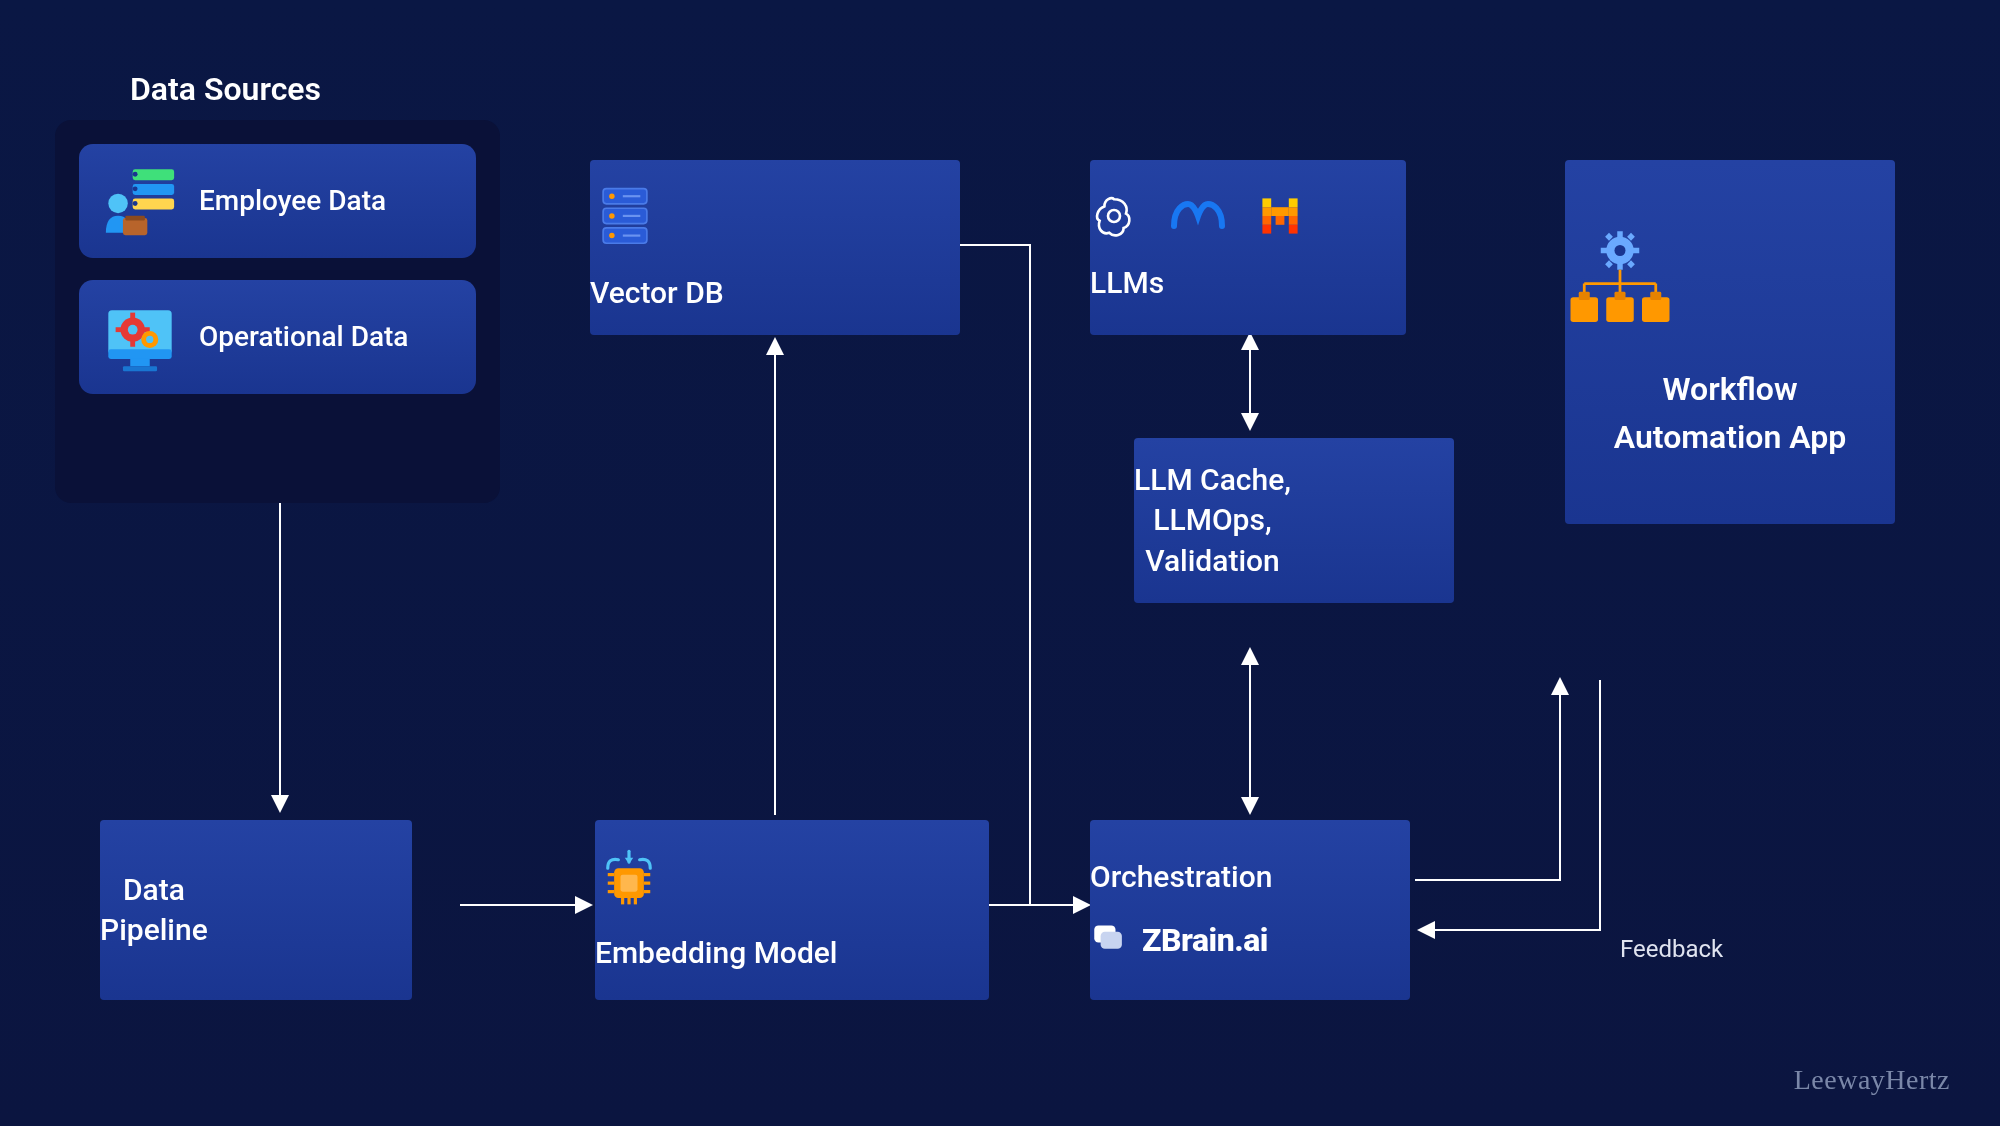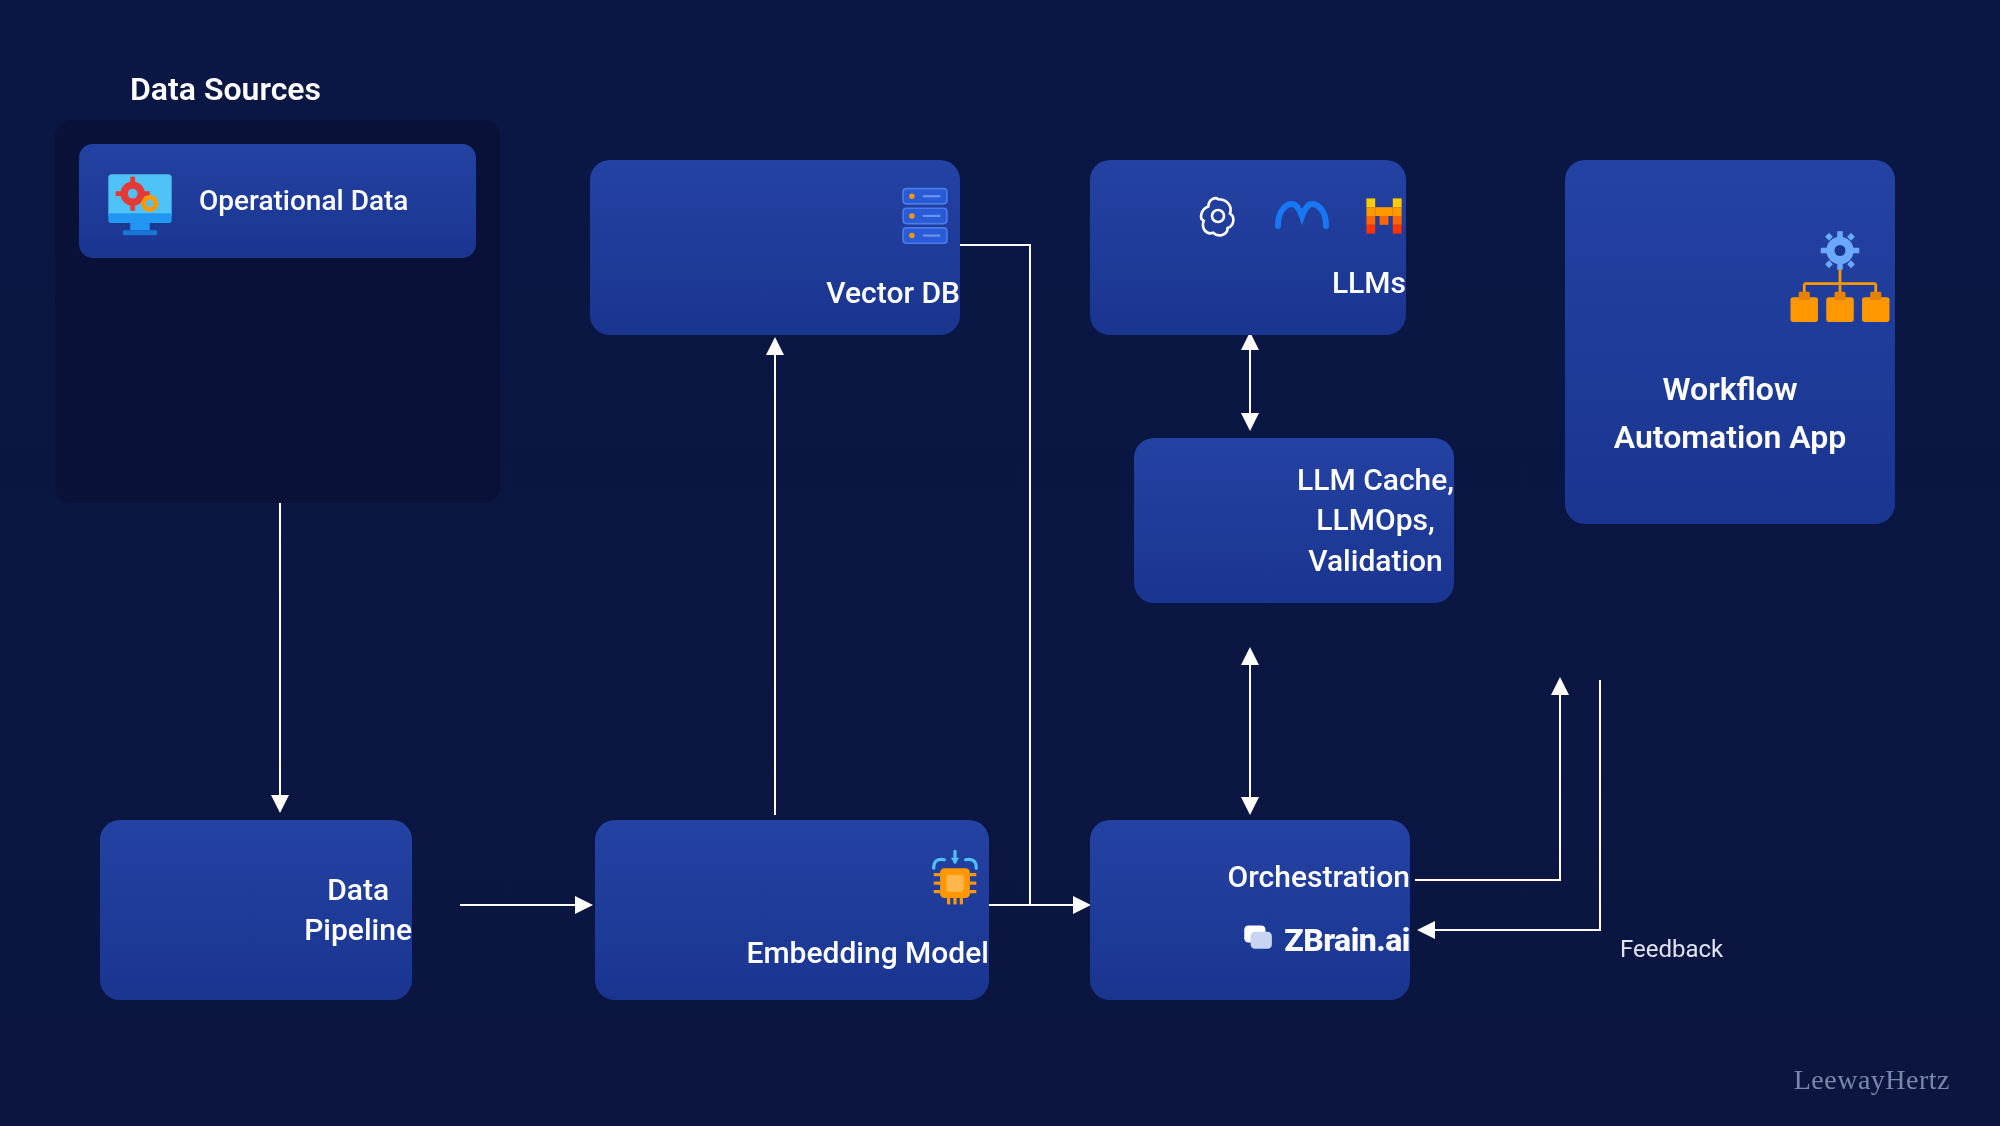--- a/index.html
+++ b/index.html
@@ -9,24 +9,24 @@
     background: linear-gradient(to bottom, #0a1744 0%, #0b1540 100%);
     font-family: -apple-system, BlinkMacSystemFont, "Segoe UI", Roboto, sans-serif;
     color: #ffffff;
     position: relative;
     overflow: hidden;
   }
   .box {
     position: absolute;
     background: #1e3a8a;
     background: linear-gradient(to bottom, #2442a3 0%, #1a3590 100%);
-    border-radius: 20px;
+    border-radius: 4px;
     display: flex;
     flex-direction: column;
-    align-items: flex-end;
+    align-items: flex-start;
     justify-content: center;
     text-align: center;
     color: #fff;
     font-size: 30px;
     line-height: 1.35;
     font-weight: 500;
   }
   .data-sources-container {
     position: absolute;
     left: 55px;
@@ -116,20 +116,37 @@
   <line x1="1250" y1="650" x2="1250" y2="812" stroke="#ffffff" stroke-width="2" marker-start="url(#arrow)" marker-end="url(#arrow)"></line>
 
   <polyline points="1415,880 1560,880 1560,680" fill="none" stroke="#ffffff" stroke-width="2" marker-end="url(#arrow)"></polyline>
 
   <polyline points="1600,680 1600,930 1420,930" fill="none" stroke="#ffffff" stroke-width="2" marker-end="url(#arrow)"></polyline>
 </svg>
 
 <div class="data-sources-title">Data Sources</div>
 
 <div class="data-sources-container">
+  <div class="source-card">
+    <div class="icon-box">
+      <svg viewBox="0 0 64 64" width="78" height="78">
+        <rect x="26" y="6" width="34" height="9" rx="2" fill="#3fe07a"></rect>
+        <rect x="26" y="18" width="34" height="9" rx="2" fill="#2196f3"></rect>
+        <rect x="26" y="30" width="34" height="9" rx="2" fill="#ffd54f"></rect>
+        <circle cx="28" cy="10" r="2" fill="#1a3590"></circle>
+        <circle cx="28" cy="22" r="2" fill="#1a3590"></circle>
+        <circle cx="28" cy="34" r="2" fill="#1a3590"></circle>
+        <circle cx="14" cy="34" r="8" fill="#4fc3f7"></circle>
+        <path d="M4 58 Q4 44 14 44 Q24 44 24 58 Z" fill="#2196f3"></path>
+        <rect x="18" y="46" width="20" height="14" rx="2" fill="#b8642b"></rect>
+        <rect x="20" y="44" width="16" height="4" rx="1" fill="#8b4a1f"></rect>
+      </svg>
+    </div>
+    <span>Employee Data</span>
+  </div>
   <div class="source-card">
     <div class="icon-box">
       <svg viewBox="0 0 64 64" width="78" height="78">
         <rect x="6" y="10" width="52" height="36" rx="3" fill="#4fc3f7"></rect>
         <rect x="6" y="42" width="52" height="8" rx="2" fill="#2196f3"></rect>
         <rect x="24" y="50" width="16" height="6" fill="#2196f3"></rect>
         <rect x="18" y="56" width="28" height="4" rx="1" fill="#1976d2"></rect>
         <circle cx="26" cy="26" r="10" fill="#e53935"></circle>
         <circle cx="26" cy="26" r="4" fill="#4fc3f7"></circle>
         <g transform="translate(26 26)">
@@ -226,21 +243,21 @@
 </div>
 
 <div class="box" style="left:1090px; top:438px; width:320px; height:165px;margin-left:44px;">
   <span style="white-space:pre-line;">LLM Cache,
 LLMOps,
 Validation</span>
 </div>
 
 <div class="box" style="left:1090px; top:820px; width:320px; height:180px;">
   <span>Orchestration</span>
-  <div style="display:flex; align-items:center; gap:10px; margin-top:21px;">
+  <div style="display:flex; align-items:center; gap:18px; margin-top:21px;">
     <div>
       <svg viewBox="0 0 32 32" width="34" height="34">
         <rect x="4" y="6" width="20" height="16" rx="4" fill="#ffffff"></rect>
         <rect x="10" y="12" width="20" height="16" rx="4" fill="#c8d4f0"></rect>
       </svg>
     </div>
     <span style="font-weight:800; font-size:32px; letter-spacing:-0.5px;">ZBrain.ai</span>
   </div>
 </div>
 

